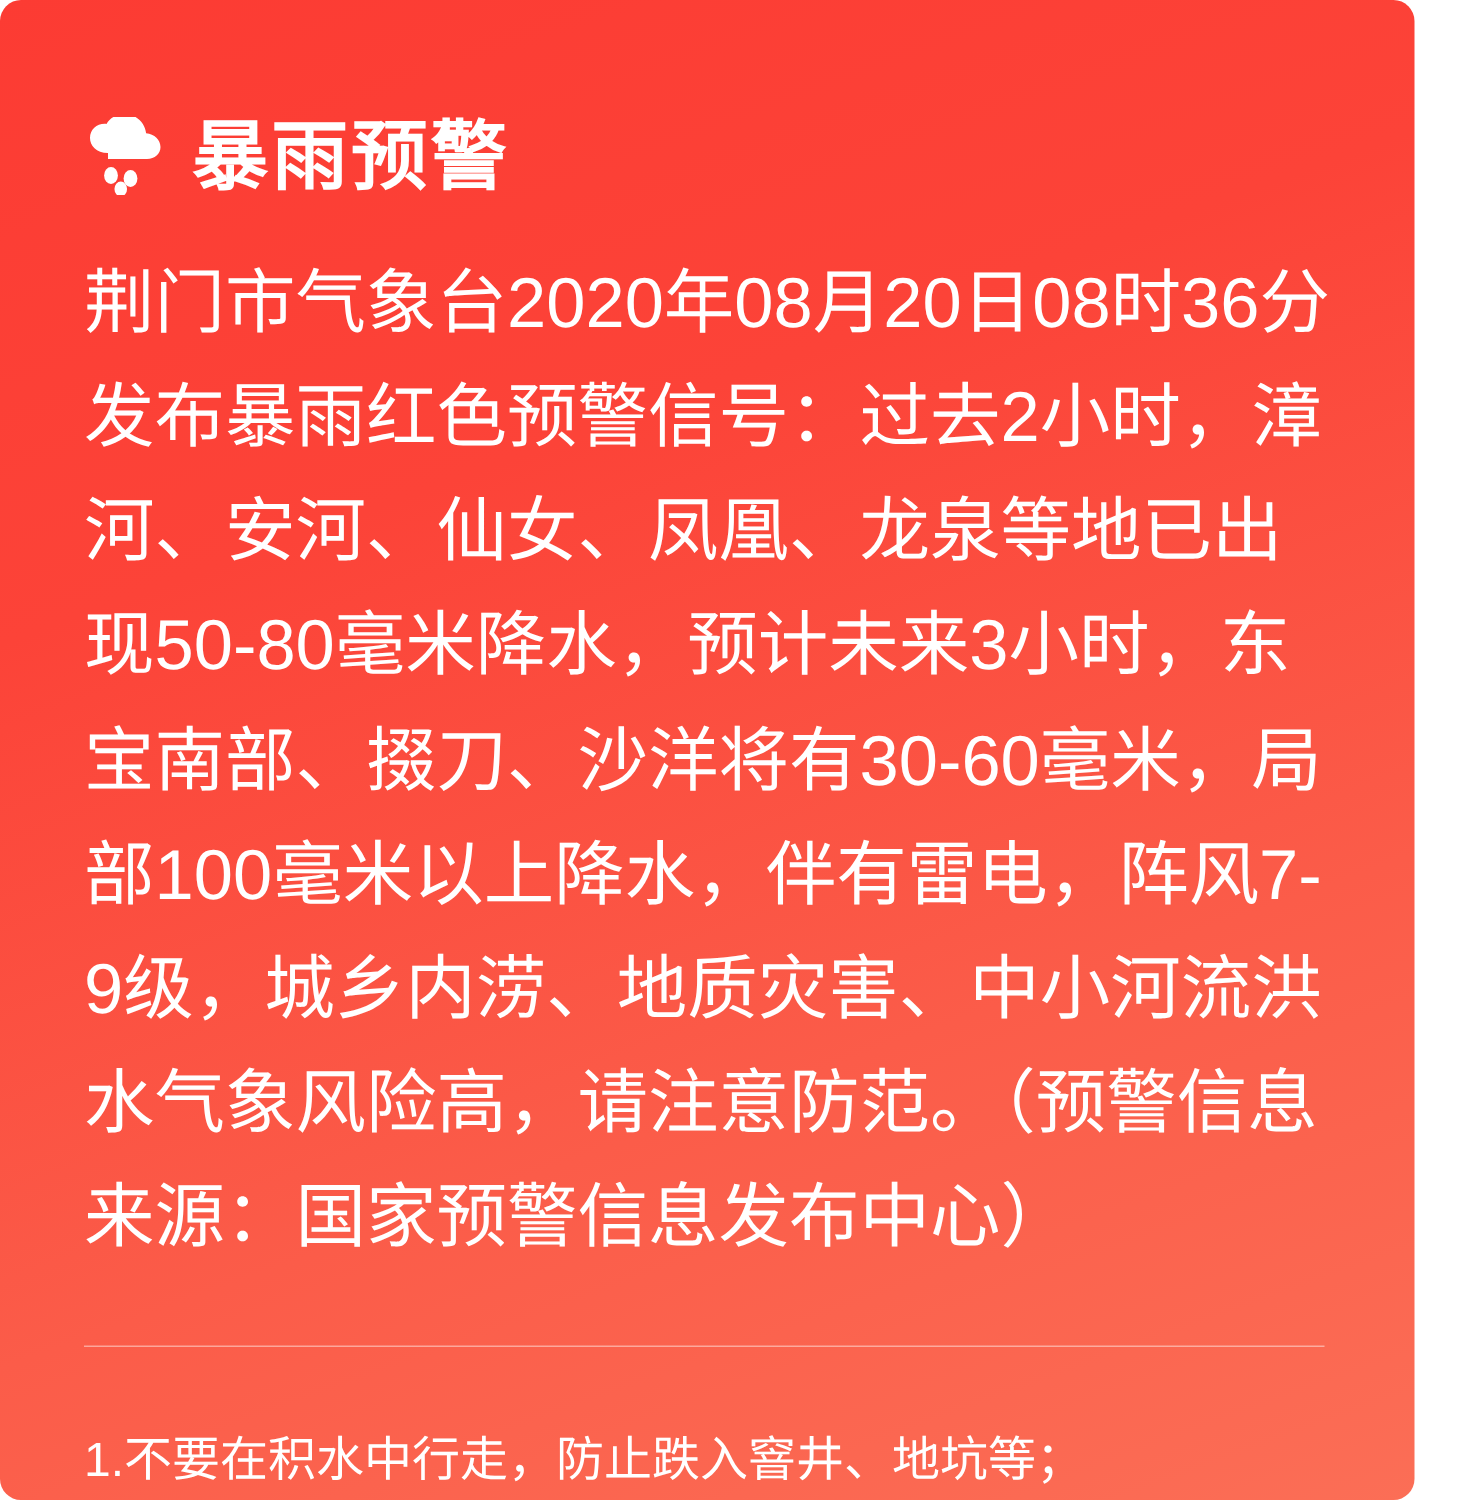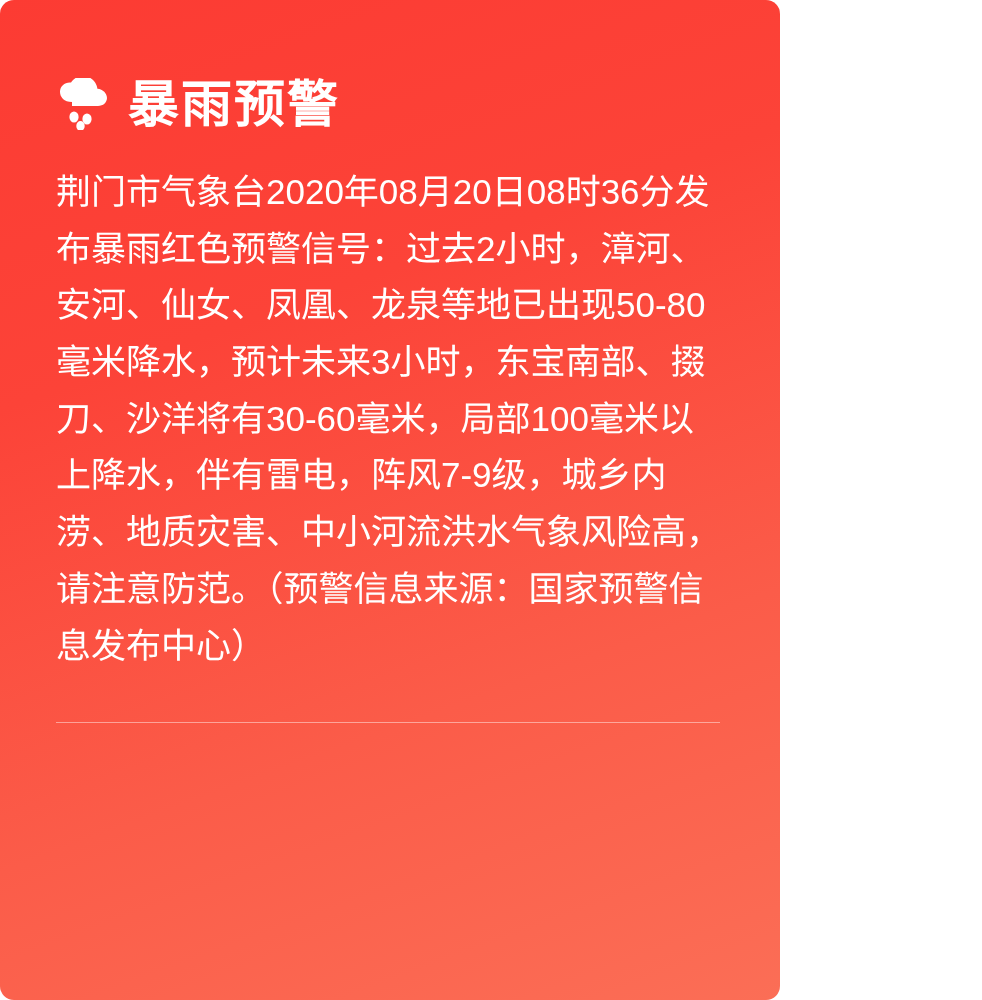--- a/index.html
+++ b/index.html
@@ -8,21 +8,21 @@
   }
   body {
     width: 982px;
     height: 1000px;
     background: #ffffff;
     font-family: "Liberation Sans", "DejaVu Sans", sans-serif;
     overflow: hidden;
   }
   .card {
     position: relative;
-    width: 780px;
+    width: 943px;
     height: 1000px;
     box-sizing: border-box;
     background: linear-gradient(160deg, #fc3b33 0%, #fc4338 32%, #fb5c49 68%, #fb6e56 100%);
     border-radius: 14px;
     padding: 0;
     overflow: hidden;
   }
   .header {
     display: flex;
     align-items: center;
@@ -41,21 +41,21 @@
   .header-title {
     color: #ffffff;
     font-size: 51px;
     font-weight: bold;
     letter-spacing: 2px;
     line-height: 1;
     white-space: nowrap;
   }
   .body-text {
     color: #ffffff;
-    font-size: 35px;
+    font-size: 47px;
     line-height: 1.62;
     padding: 34px 54px 0 56px;
     letter-spacing: 0px;
     text-align: left;
     word-break: break-all;
   }
   .divider {
     height: 1px;
     background: rgba(255, 255, 255, 0.45);
     margin: 48px 60px 0 56px;
@@ -89,15 +89,16 @@
       </svg>
     </span>
     <span class="header-title">暴雨预警</span>
   </div>
 
   <div class="body-text">荆门市气象台2020年08月20日08时36分发布暴雨红色预警信号：过去2小时，漳河、安河、仙女、凤凰、龙泉等地已出现50-80毫米降水，预计未来3小时，东宝南部、掇刀、沙洋将有30-60毫米，局部100毫米以上降水，伴有雷电，阵风7-9级，城乡内涝、地质灾害、中小河流洪水气象风险高，请注意防范。（预警信息来源：国家预警信息发布中心）</div>
 
   <div class="divider"></div>
 
   <div class="tips">
+    <div class="tip">1.不要在积水中行走，防止跌入窨井、地坑等；</div>
   </div>
 
 </div>
 
 </body></html>

